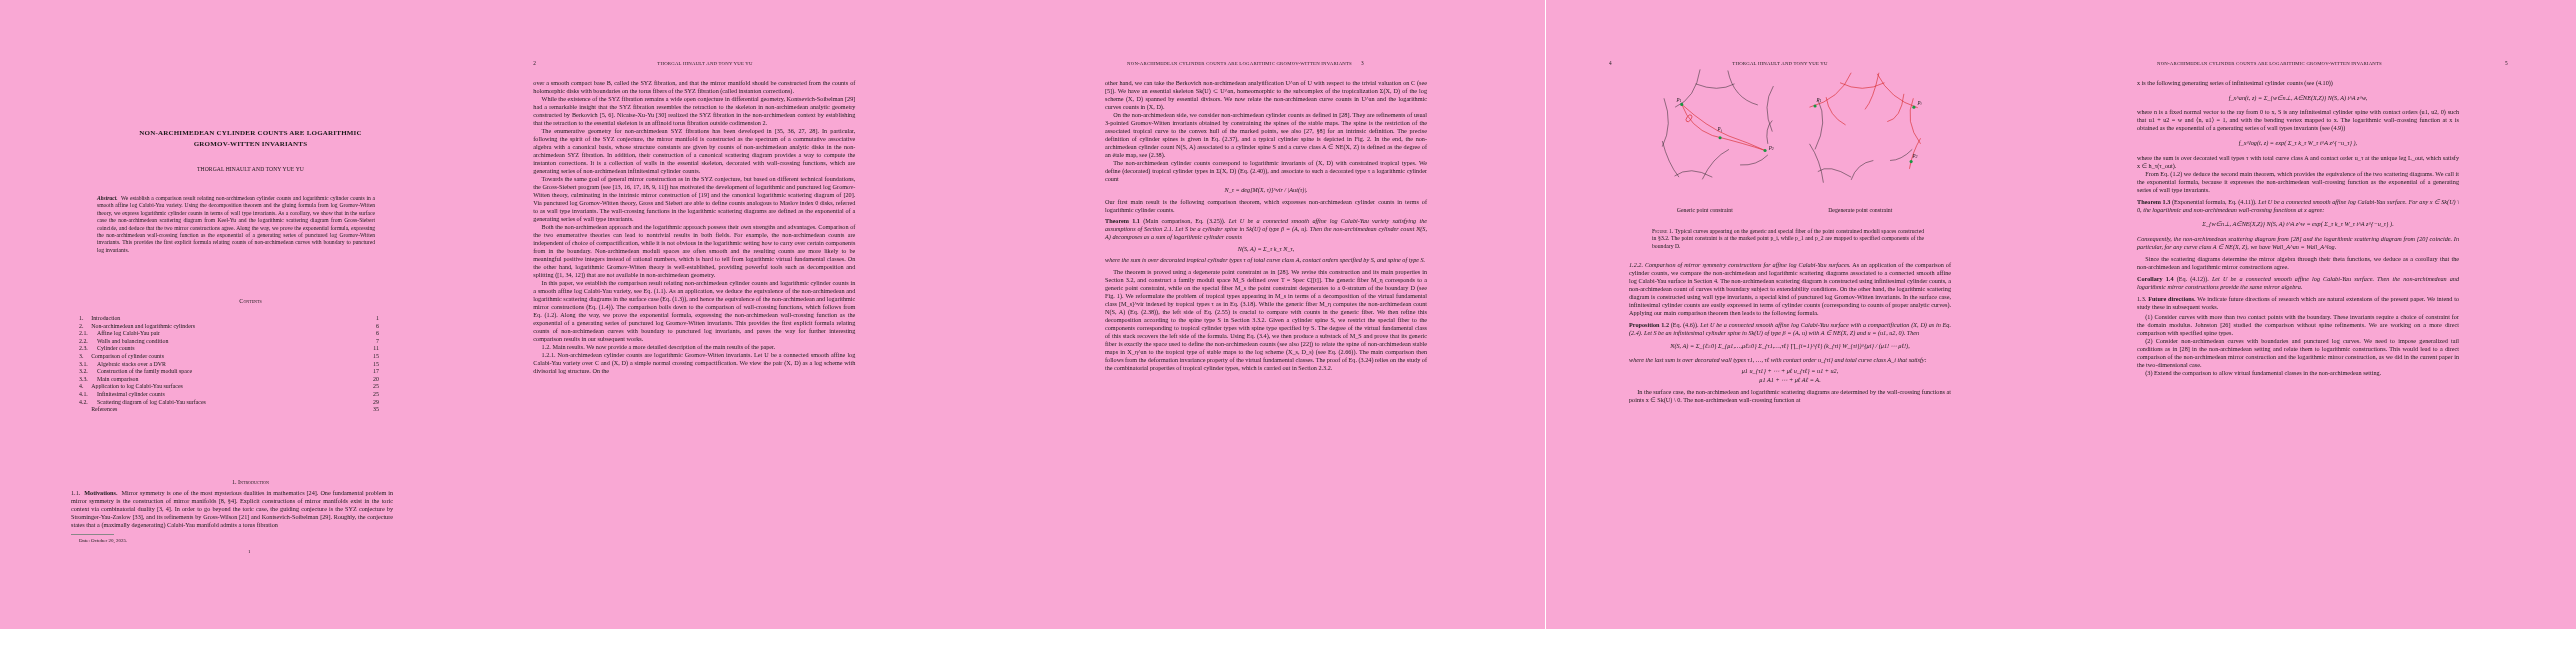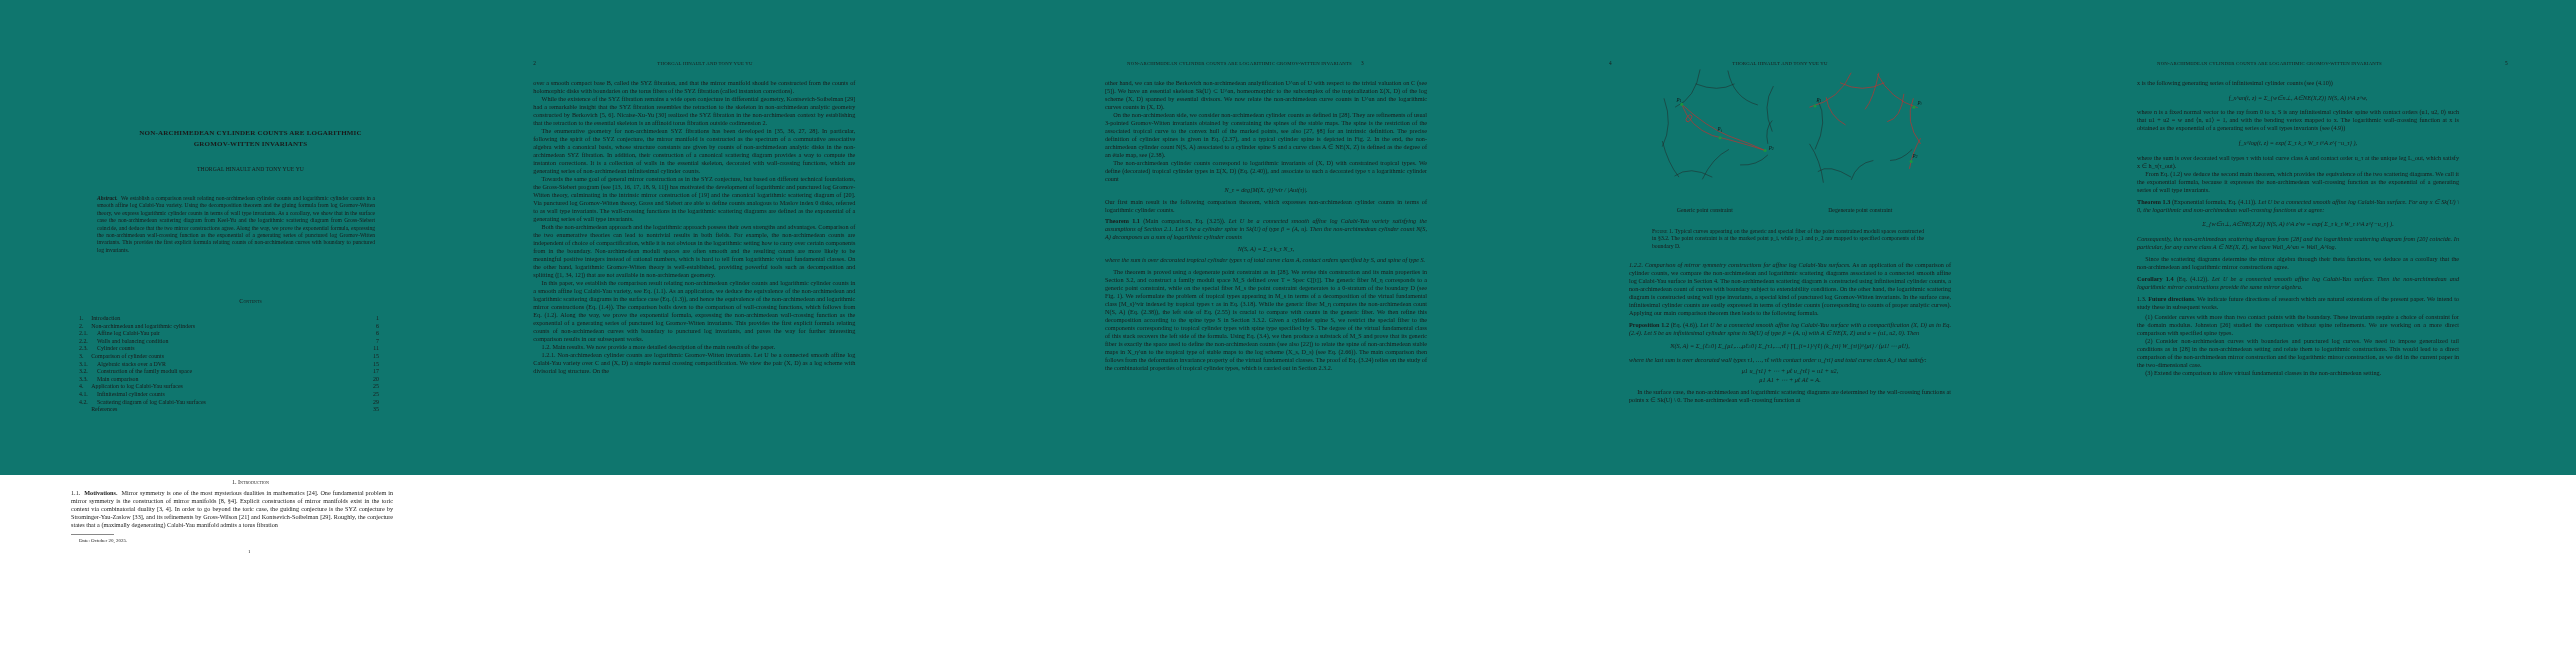--- a/index.html
+++ b/index.html
@@ -1,18 +1,18 @@
 <!DOCTYPE html>
 <html style="font-size:9px"><head>
 <meta charset="utf-8">
 <style>
   html, body { margin:0; padding:0; background:#ffffff; }
   body { width:2576px; height:667px; position:relative; overflow:hidden;
          font-family:"DejaVu Serif","Liberation Serif",serif; color:#1a1a1a; }
-  .page { position:absolute; top:0; height:475px; width:515px; background:#0f766e;padding-left:15px; }
+  .page { position:absolute; top:0; height:629px; width:515px; background:#f9a8d4; }
   .col { position:absolute; width:322px; font-family:"Liberation Serif",serif; font-size:6.2px; line-height:8px; text-align:justify; }
   .runhead { position:absolute; top:61px; font-family:"Liberation Serif",serif; font-size:4.8px; letter-spacing:0.2px; text-transform:uppercase; }
   .pnum { position:absolute; top:60px; font-family:"Liberation Serif",serif; font-size:5.3px; }
   .arxiv { position:absolute; left:4.4px; top:331px; transform-origin:left top; transform:rotate(-90deg);
            font-family:"Liberation Serif",serif; font-size:16.7px; color:#8a8a8a; white-space:nowrap; }
   .title { position:absolute; left:106px; top:128px; width:289px; text-align:center;
            font-family:"Liberation Serif",serif; font-weight:bold; font-size:7px; line-height:10.6px; letter-spacing:0.2px; }
   .authors { position:absolute; left:106px; top:166px; width:289px; text-align:center; font-family:"Liberation Serif",serif; font-size:5.6px; letter-spacing:0.1px; }
   .abstract { position:absolute; left:97px; top:195px; width:278px; font-family:"Liberation Serif",serif; font-size:5.6px; line-height:7.4px; text-align:justify; }
   .contents-h { position:absolute; left:106px; top:298px; width:289px; text-align:center; font-family:"Liberation Serif",serif; font-size:6.1px; font-variant:small-caps; }

